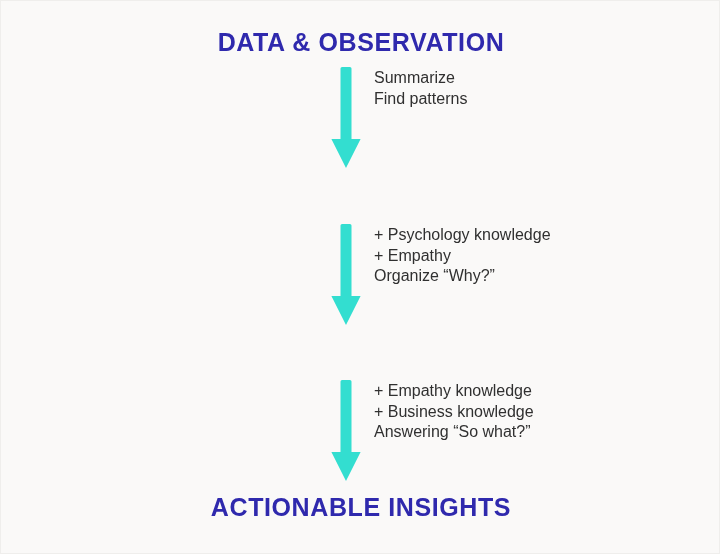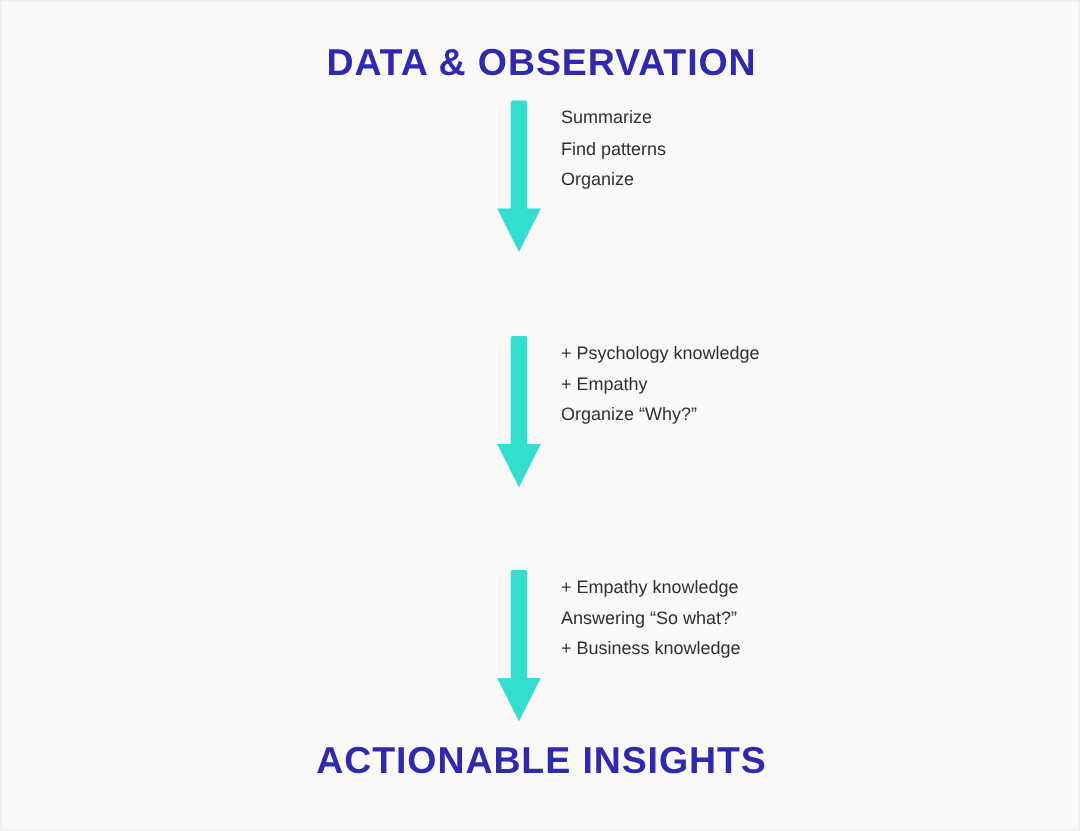--- a/index.html
+++ b/index.html
@@ -62,21 +62,21 @@
   }
   .arrow svg { display: block; }
 
   
   .notes {
     position: absolute;
     left: 373px;
     top: 3px;
     color: #303030;
     font-family: "Liberation Sans", sans-serif;
-    font-size: 12px;
+    font-size: 16px;
     line-height: 20.5px;
     white-space: nowrap;
   }
   .notes .note-line {
     display: block;
   }
 </style>
 </head>
 <body>
 
@@ -86,21 +86,20 @@
 
   <div class="connector" id="connector-0">
     <div class="arrow">
       <svg width="38" height="105" viewBox="0 0 38 105" xmlns="http://www.w3.org/2000/svg">
         <path d="M15.1 2 H22.9 A1.6 1.6 0 0 1 24.5 3.6 V74 H33.6 L19 103 L4.4 74 H13.5 V3.6 A1.6 1.6 0 0 1 15.1 2 Z" fill="#33ded0"></path>
       </svg>
     </div>
     <div class="notes">
       <span class="note-line">Summarize</span>
       <span class="note-line">Find patterns</span>
-      <span class="note-line">Organize</span>
     </div>
   </div>
 
 
   <div class="connector" id="connector-1">
     <div class="arrow">
       <svg width="38" height="105" viewBox="0 0 38 105" xmlns="http://www.w3.org/2000/svg">
         <path d="M15.1 2 H22.9 A1.6 1.6 0 0 1 24.5 3.6 V74 H33.6 L19 103 L4.4 74 H13.5 V3.6 A1.6 1.6 0 0 1 15.1 2 Z" fill="#33ded0"></path>
       </svg>
     </div>
@@ -113,20 +112,20 @@
 
 
   <div class="connector" id="connector-2">
     <div class="arrow">
       <svg width="38" height="105" viewBox="0 0 38 105" xmlns="http://www.w3.org/2000/svg">
         <path d="M15.1 2 H22.9 A1.6 1.6 0 0 1 24.5 3.6 V74 H33.6 L19 103 L4.4 74 H13.5 V3.6 A1.6 1.6 0 0 1 15.1 2 Z" fill="#33ded0"></path>
       </svg>
     </div>
     <div class="notes">
       <span class="note-line">+ Empathy knowledge</span>
+      <span class="note-line">+ Business knowledge</span>
       <span class="note-line">Answering “So what?”</span>
-      <span class="note-line">+ Business knowledge</span>
     </div>
   </div>
 
   <div class="stage-heading" id="stage-3">ACTIONABLE INSIGHTS</div>
 
 </div>
 
 </body></html>

